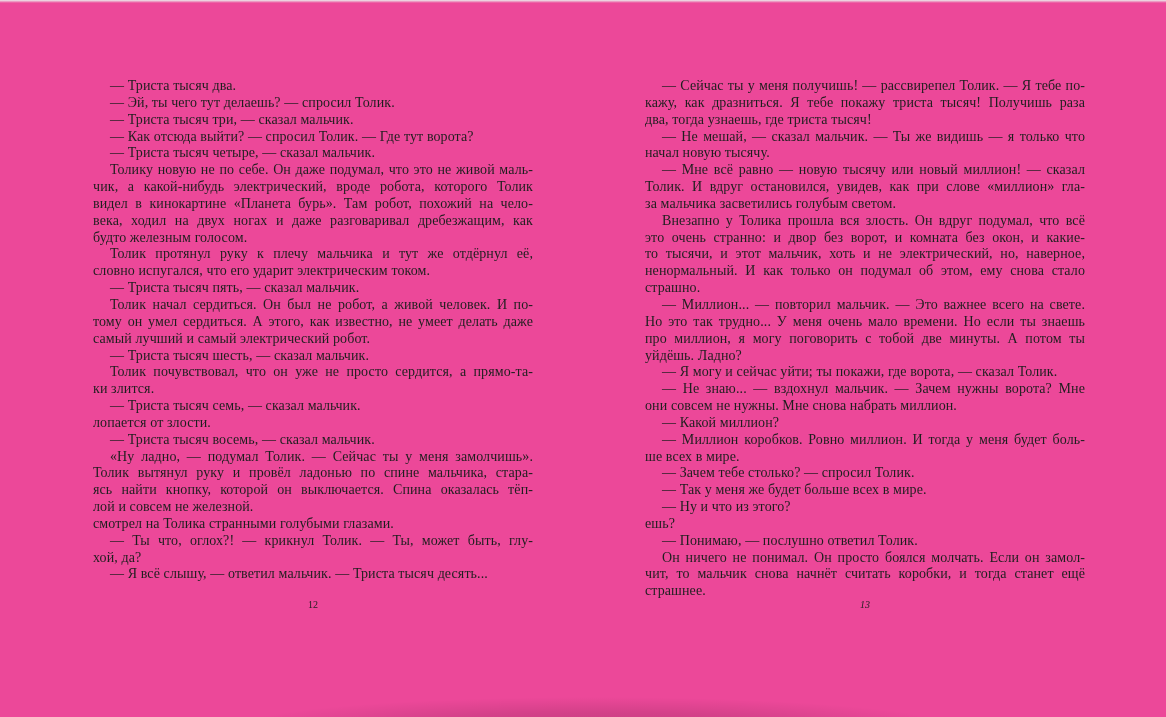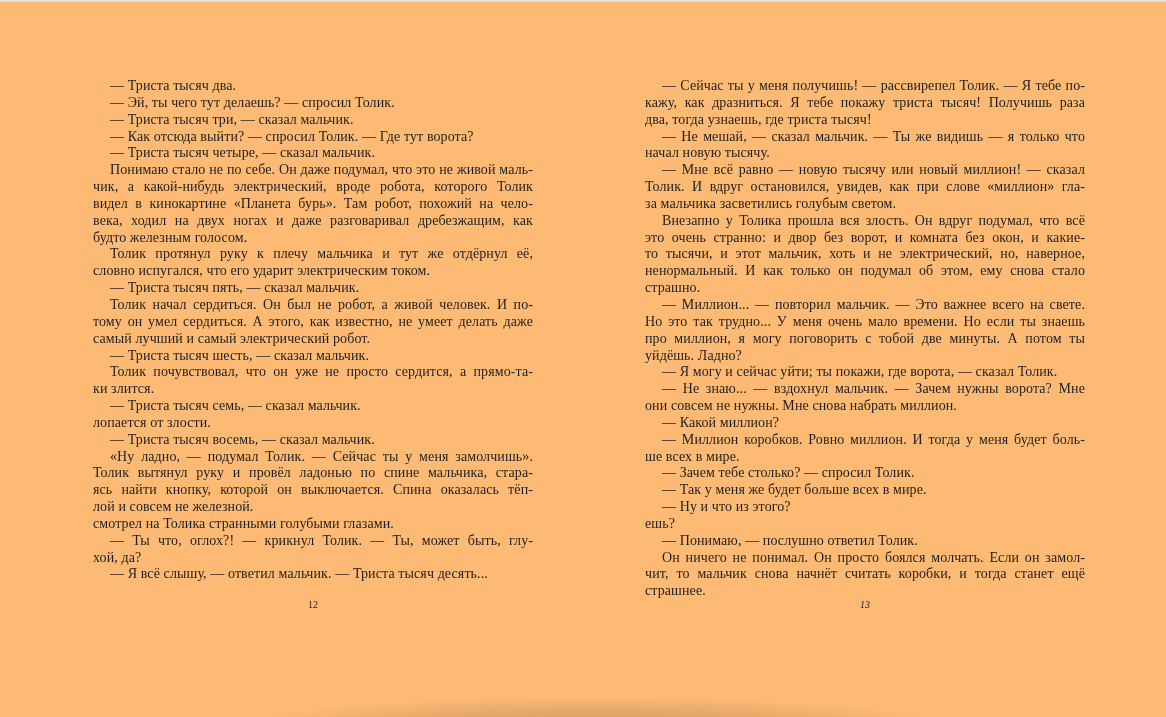--- a/index.html
+++ b/index.html
@@ -5,21 +5,21 @@
   html, body {
     margin: 0;
     padding: 0;
     background: #ffffff;
   }
   .viewport {
     position: relative;
     width: 1166px;
     height: 717px;
     overflow: hidden;
-    background: #fdba74;
+    background: #ec4899;
     font-family: "Liberation Serif", "DejaVu Serif", serif;
   }
   .top-edge {
     position: absolute;
     top: 0; left: 0; right: 0;
     height: 3px;
     background: linear-gradient(#ececec, rgba(255,255,255,0));
     pointer-events: none;
   }
   .page-text {
@@ -65,21 +65,21 @@
 
 <div class="viewport">
   <div class="top-edge"></div>
 
   <div class="page-text left">
       <div class="line i">— Триста тысяч два.</div>
       <div class="line i">— Эй, ты чего тут делаешь? — спросил Толик.</div>
       <div class="line i">— Триста тысяч три, — сказал мальчик.</div>
       <div class="line i">— Как отсюда выйти? — спросил Толик. — Где тут ворота?</div>
       <div class="line i">— Триста тысяч четыре, — сказал мальчик.</div>
-      <div class="line i j">Понимаю стало не по себе. Он даже подумал, что это не живой маль-</div>
+      <div class="line i j">Толику новую не по себе. Он даже подумал, что это не живой маль-</div>
       <div class="line j">чик, а какой-нибудь электрический, вроде робота, которого Толик</div>
       <div class="line j">видел в кинокартине «Планета бурь». Там робот, похожий на чело-</div>
       <div class="line j">века, ходил на двух ногах и даже разговаривал дребезжащим, как</div>
       <div class="line">будто железным голосом.</div>
       <div class="line i j">Толик протянул руку к плечу мальчика и тут же отдёрнул её,</div>
       <div class="line">словно испугался, что его ударит электрическим током.</div>
       <div class="line i">— Триста тысяч пять, — сказал мальчик.</div>
       <div class="line i j">Толик начал сердиться. Он был не робот, а живой человек. И по-</div>
       <div class="line j">тому он умел сердиться. А этого, как известно, не умеет делать даже</div>
       <div class="line">самый лучший и самый электрический робот.</div>

